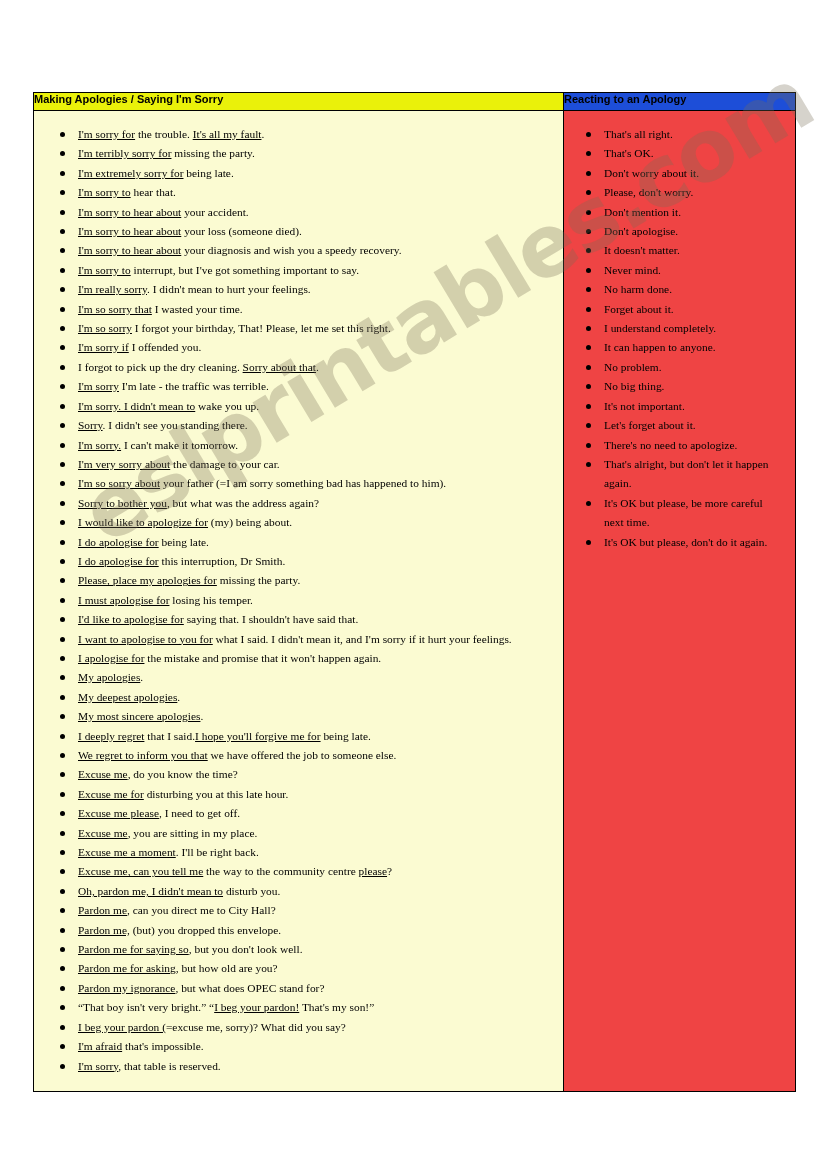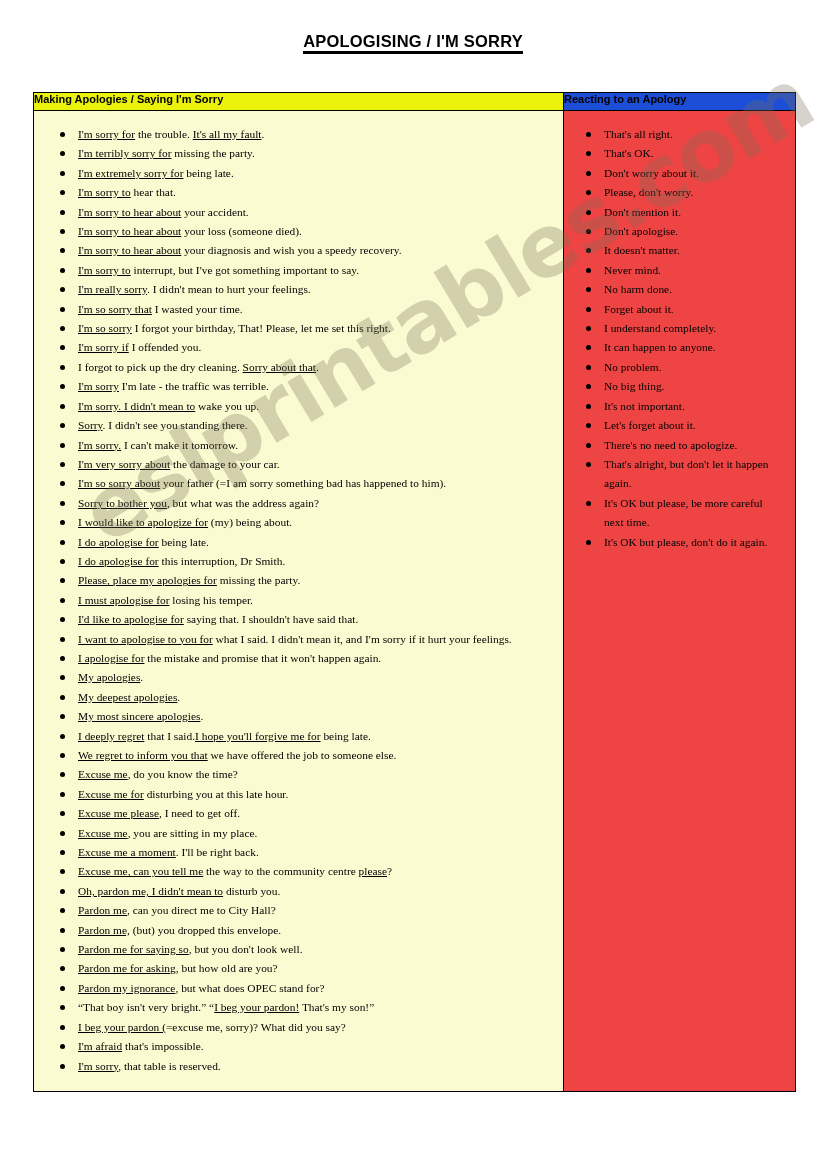--- a/index.html
+++ b/index.html
@@ -139,23 +139,20 @@
     z-index: 2;
   }
 </style>
 </head>
 <body>
 
 <div class="page">
 
   <div class="watermark">eslprintables.com</div>
 
-  <div class="title">
-    <span>APOLOGISING / I'M SORRY</span>
-  </div>
 
   <div class="table-wrap">
     <table class="sheet">
       <colgroup>
         <col class="c-left">
         <col class="c-right">
       </colgroup>
       <tbody>
         <tr>
           <td class="hdr hdr-left">Making Apologies / Saying I'm Sorry</td>

